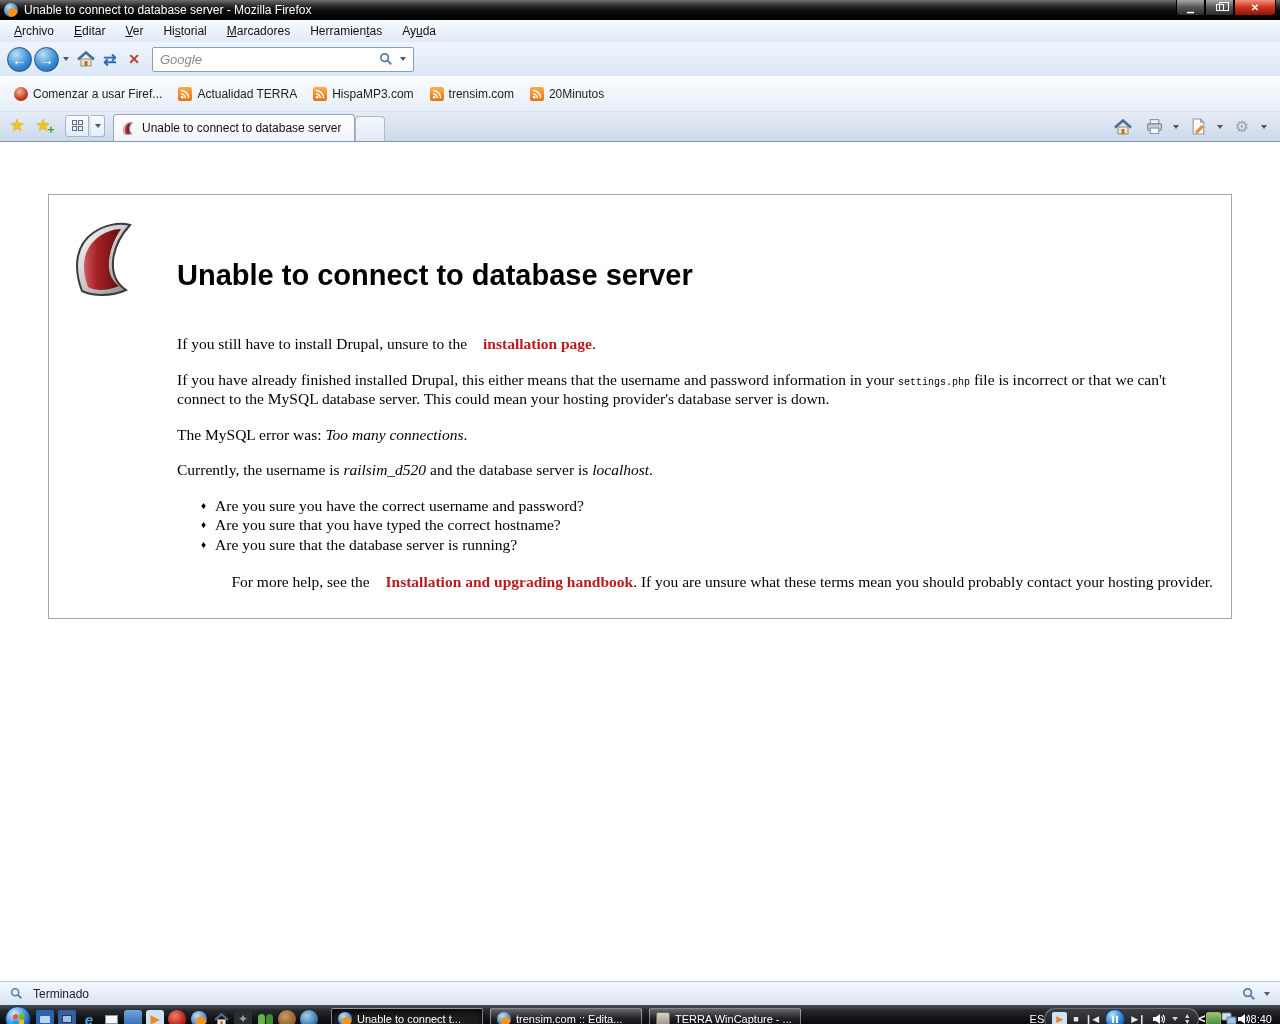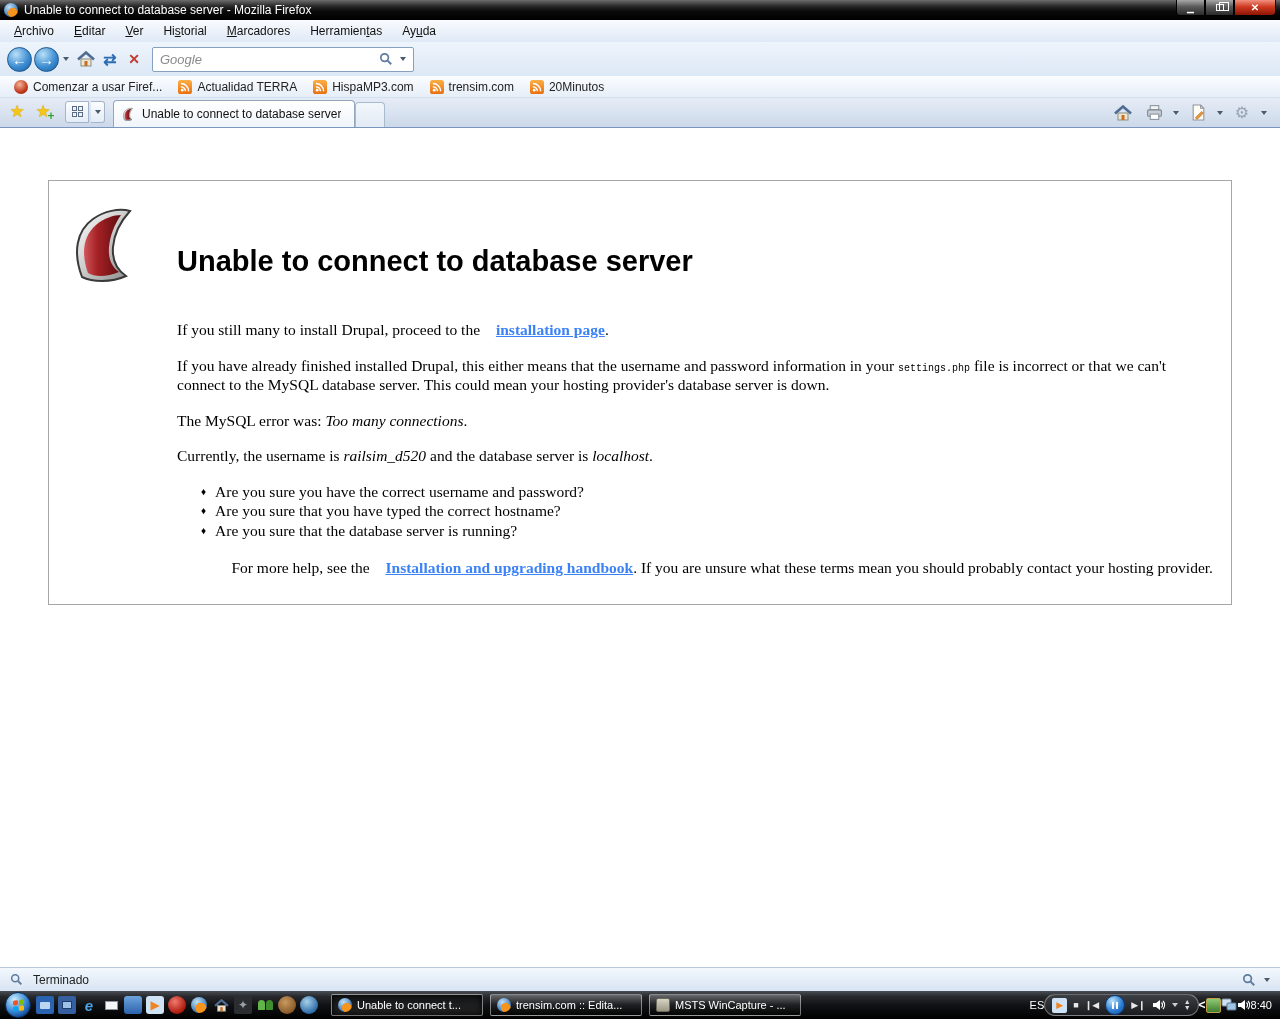--- a/index.html
+++ b/index.html
@@ -45,21 +45,21 @@
   .url-text { margin-left:6px; white-space:nowrap; overflow:hidden; flex:1 1 auto; }
   .url-caret-box { width:18px; height:23px; display:flex; align-items:center; justify-content:center;
     border-left:1px solid #e0e8f2; flex:0 0 auto; }
   .refresh-glyph { color:#2b6cb3; font-size:16px; font-weight:bold; }
   .stop-glyph { color:#c33a2e; font-size:14px; font-weight:bold; }
   .searchbox { width:262px; height:25px; background:#fff; border:1px solid #86a0bf; border-radius:2px;
     display:flex; align-items:center; padding:0 7px; margin-left:6px; flex:0 0 auto; }
   .search-placeholder { color:#8a8a8a; font-style:italic; font-size:13px; flex:1; }
 
   
-  #bookmarksbar { height:22px; background:linear-gradient(#fbfdff,#e6eef8); display:flex; 
+  #bookmarksbar { height:36px; background:linear-gradient(#fbfdff,#e6eef8); display:flex; 
     padding-left:6px; font-size:12px; color:#222; border-bottom:1px solid #d2dfee; }
   .bm { display:flex; align-items:center; gap:5px; padding:3px 8px; white-space:nowrap; }
   .rss-icon { width:14px; height:14px; flex:0 0 auto; }
   .getstarted-icon { width:14px; height:14px; border-radius:50%;
     background:radial-gradient(circle at 40% 32%,#f3b79a,#c23a1e 60%,#7a1505); }
 
   
   #tabbar { height:30px; background:linear-gradient(#e6ecf6,#ccd9ea); display:flex; align-items:flex-end;
     padding:0 5px; border-bottom:1px solid #7a96bc; }
   .tab-tools { display:flex; align-items:center; height:100%; gap:2px; padding-bottom:2px; }
@@ -84,21 +84,21 @@
   
   #content { height:839px; background:#fff; position:relative; }
   .error-box { position:absolute; left:48px; top:52px; width:1184px; height:425px;
     border:1px solid #a6a6a6; background:#fff; }
   .site-logo { position:absolute; left:20px; top:22px; width:80px; height:80px; }
   .box-text { margin:0 18px 0 128px; }
   .page-heading { font-family:"Liberation Sans",sans-serif; font-size:29px; font-weight:bold;
     color:#000; padding-top:64px; }
   .box-text p { font-family:"Liberation Serif",serif; font-size:15.5px; line-height:1.26; color:#000; margin-top:16px; }
   .box-text p.first { margin-top:42px; }
-  .box-text a { color:#3b82f6; font-weight:bold; text-decoration:underline; cursor:pointer;padding-left:12px; }
+  .box-text a { color:#b91c1c; font-weight:bold; cursor:pointer;padding-left:12px; }
   .box-text code { font-family:"Liberation Mono",monospace; font-size:10px; }
   .box-text em { font-style:italic; }
   .error-list { margin:16px 0 0 0; padding-left:24px; list-style:none; }
   .error-list li { font-family:"Liberation Serif",serif; font-size:15.5px; line-height:1.26; color:#000; }
   .error-list li::before { content:"♦"; font-size:10px; margin-right:9px; vertical-align:2px; }
   .box-text p.last { margin-top:18px;text-align:right; }
 
   
   #statusbar { height:24px; background:linear-gradient(#f3f8fd,#d8e4f3); border-top:1px solid #b9c9dd;
     display:flex; align-items:center; padding:0 10px; font-size:12px; color:#222; gap:10px; }
@@ -327,21 +327,21 @@
   </div>
 </div>
 
 <div id="content">
   <div class="error-box">
     <svg class="site-logo" viewBox="0 0 80 80">
         <use href="#rslogo"></use>
       </svg>
     <div class="box-text">
       <h1 class="page-heading">Unable to connect to database server</h1>
-      <p class="first"><span>If you still many to install Drupal, proceed to the </span><a>installation page</a><span>.</span></p>
+      <p class="first"><span>If you still have to install Drupal, unsure to the </span><a>installation page</a><span>.</span></p>
       <p><span>If you have already finished installed Drupal, this either means that the username and password information in your </span><code>settings.php</code><span> file is incorrect or that we can't connect to the MySQL database server. This could mean your hosting provider's database server is down.</span></p>
       <p><span>The MySQL error was: </span><em>Too many connections</em><span>.</span></p>
       <p><span>Currently, the username is </span><em>railsim_d520</em><span> and the database server is </span><em>localhost</em><span>.</span></p>
       <ul class="error-list">
         <li>Are you sure you have the correct username and password?</li>
         <li>Are you sure that you have typed the correct hostname?</li>
         <li>Are you sure that the database server is running?</li>
       </ul>
       <p class="last"><span>For more help, see the </span><a>Installation and upgrading handbook</a><span>. If you are unsure what these terms mean you should probably contact your hosting provider.</span></p>
     </div>
@@ -403,21 +403,21 @@
   <div class="task-btn active">
     <span class="mini-icon ff-icon"></span>
     <span class="tb-label">Unable to connect t...</span>
   </div>
   <div class="task-btn">
     <span class="mini-icon ff-icon"></span>
     <span class="tb-label">trensim.com :: Edita...</span>
   </div>
   <div class="task-btn">
     <span class="mini-icon wincap-icon"></span>
-    <span class="tb-label">MSTS WinCapture - ...</span>
+    <span class="tb-label">TERRA WinCapture - ...</span>
   </div>
   <div class="tray">
     <span>ES</span>
     <div class="wmp-band">
       <div class="ql-icon" style="width:15px;height:15px;background:#cfe3f5;color:#f08421;border-radius:2px;font-size:9px">▶</div>
       <span class="wmp-btn">■</span>
       <span class="wmp-btn">❙◀</span>
       <div class="wmp-pause">
           <i></i>
           <i></i>

